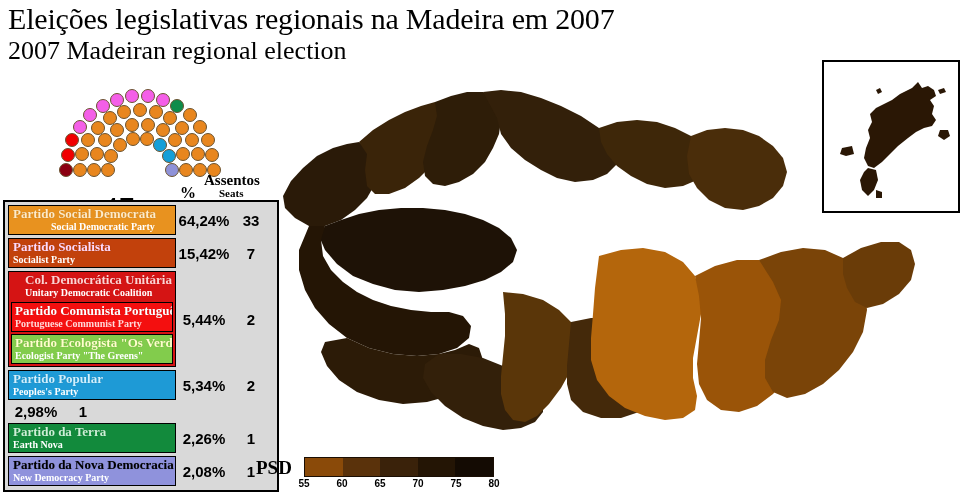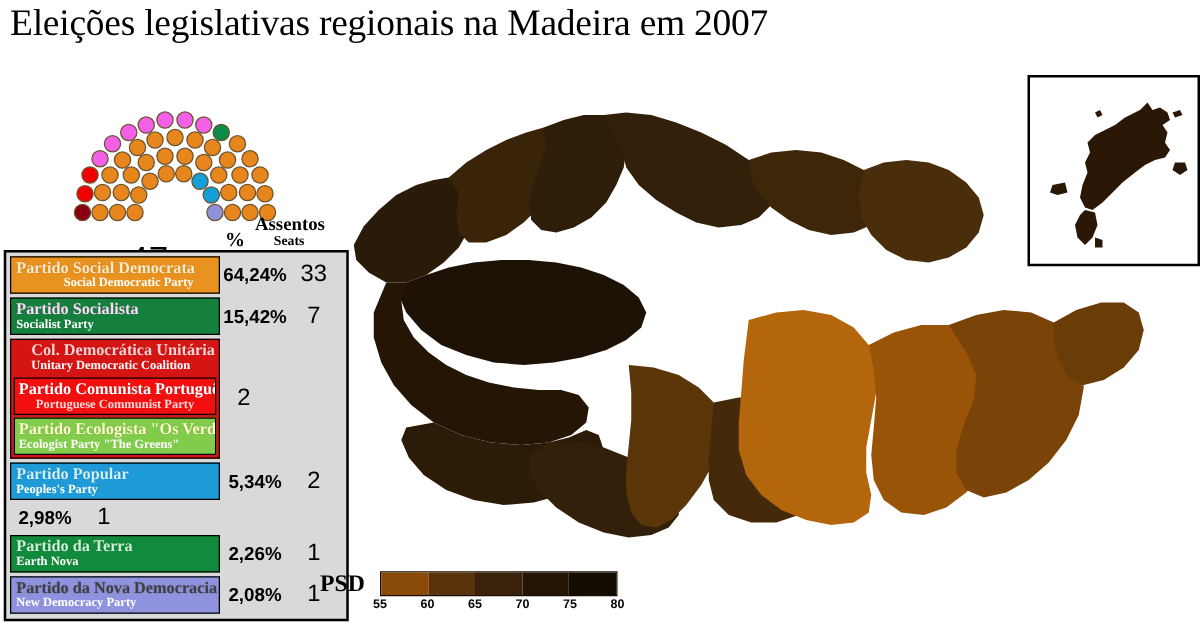--- a/index.html
+++ b/index.html
@@ -138,22 +138,22 @@
     justify-content: center;
     font-size: 15px;
     font-weight: bold;
     font-family: "Liberation Sans", sans-serif;
   }
   .seats-cell {
     flex: 0 0 38px;
     display: flex;
     align-items: center;
     justify-content: center;
-    font-size: 19px;
-    font-weight: normal;
+    font-size: 15px;
+    font-weight: bold;
     font-family: "Liberation Sans", sans-serif;
   }
 
   
   .coalition-cell {
     width: 168px;
     flex: 0 0 168px;
     box-sizing: border-box;
     border: 1px solid #000000;
     padding: 1px 2px 2px 2px;
@@ -231,20 +231,21 @@
     font-weight: bold;
     font-family: "Liberation Sans", sans-serif;
     transform: translateX(-50%);
   }
 </style>
 </head>
 <body>
 
 <div id="title-block">
   <div id="title-pt">Eleições legislativas regionais na Madeira em 2007</div>
+  <div id="title-en">2007 Madeiran regional election</div>
 </div>
 
 <div id="seat-diagram">
     <div class="seat-dot" style="left: 59px; top: 83px; background: rgb(139, 0, 17);"></div>
     <div class="seat-dot" style="left: 60.6171px; top: 67.6145px; background: rgb(240, 0, 0);"></div>
     <div class="seat-dot" style="left: 65.3976px; top: 52.9015px; background: rgb(240, 0, 0);"></div>
     <div class="seat-dot" style="left: 73.1327px; top: 39.5039px; background: rgb(244, 95, 232);"></div>
     <div class="seat-dot" style="left: 83.4843px; top: 28.0073px; background: rgb(244, 95, 232);"></div>
     <div class="seat-dot" style="left: 96px; top: 18.9141px; background: rgb(244, 95, 232);"></div>
     <div class="seat-dot" style="left: 110.133px; top: 12.6218px; background: rgb(244, 95, 232);"></div>
@@ -300,42 +301,43 @@
 <div id="results-table">
     <div class="result-row">
       <div class="party-cell" style="background: rgb(232, 146, 31);">
         <div class="party-name-pt" style="color: rgb(255, 235, 200);">Partido Social Democrata</div>
         <div class="party-name-en" style="color: rgb(255, 255, 255); padding-left: 38px;">Social Democratic Party</div>
       </div>
       <div class="pct-cell">64,24%</div>
       <div class="seats-cell">33</div>
     </div>
     <div class="result-row">
-      <div class="party-cell" style="background: #15803d;">
+      <div class="party-cell" style="background: #c2410c;">
         <div class="party-name-pt" style="color: rgb(255, 217, 251);">Partido Socialista</div>
         <div class="party-name-en" style="color: rgb(255, 255, 255);">Socialist Party</div>
       </div>
       <div class="pct-cell">15,42%</div>
       <div class="seats-cell">7</div>
     </div>
     <div class="result-row">
       <div class="coalition-cell" style="background: rgb(213, 20, 20);">
         <div class="coalition-head">
           <div class="party-name-pt" style="color: rgb(255, 210, 210);">Col. Democrática Unitária</div>
           <div class="party-name-en" style="color: rgb(255, 255, 255);">Unitary Democratic Coalition</div>
         </div>
         <div class="coalition-sub" style="background: rgb(244, 15, 15);">
           <div class="party-name-pt" style="color: rgb(255, 255, 255);">Partido Comunista Português</div>
-          <div class="party-name-en" style="color: rgb(255, 215, 215); text-align: center;">Portuguese Communist Party</div>
+          <div class="party-name-en" style="color: rgb(255, 215, 215);">Portuguese Communist Party</div>
         </div>
         <div class="coalition-sub" style="background: rgb(130, 204, 76);">
           <div class="party-name-pt" style="color: rgb(255, 255, 204);">Partido Ecologista "Os Verdes"</div>
           <div class="party-name-en" style="color: rgb(255, 255, 255);">Ecologist Party "The Greens"</div>
         </div>
       </div>
+      <div class="pct-cell">5,44%</div>
       <div class="seats-cell">2</div>
     </div>
     <div class="result-row">
       <div class="party-cell" style="background: rgb(30, 154, 214);">
         <div class="party-name-pt" style="color: rgb(207, 240, 255);">Partido Popular</div>
         <div class="party-name-en" style="color: rgb(255, 255, 255);">Peoples's Party</div>
       </div>
       <div class="pct-cell">5,34%</div>
       <div class="seats-cell">2</div>
     </div>
@@ -346,21 +348,21 @@
     <div class="result-row">
       <div class="party-cell" style="background: rgb(18, 138, 60);">
         <div class="party-name-pt" style="color: rgb(204, 240, 214);">Partido da Terra</div>
         <div class="party-name-en" style="color: rgb(255, 255, 255);">Earth Nova</div>
       </div>
       <div class="pct-cell">2,26%</div>
       <div class="seats-cell">1</div>
     </div>
     <div class="result-row">
       <div class="party-cell" style="background: rgb(143, 146, 220);">
-        <div class="party-name-pt" style="color: #404040; text-align: center;">Partido da Nova Democracia</div>
+        <div class="party-name-pt" style="color: #000000; text-align: center;">Partido da Nova Democracia</div>
         <div class="party-name-en" style="color: rgb(255, 255, 255);">New Democracy Party</div>
       </div>
       <div class="pct-cell">2,08%</div>
       <div class="seats-cell">1</div>
     </div>
   </div>
 
 <div id="map-area">
   <svg id="map-svg" width="705" height="420" viewBox="0 0 705 420">
     <g>

